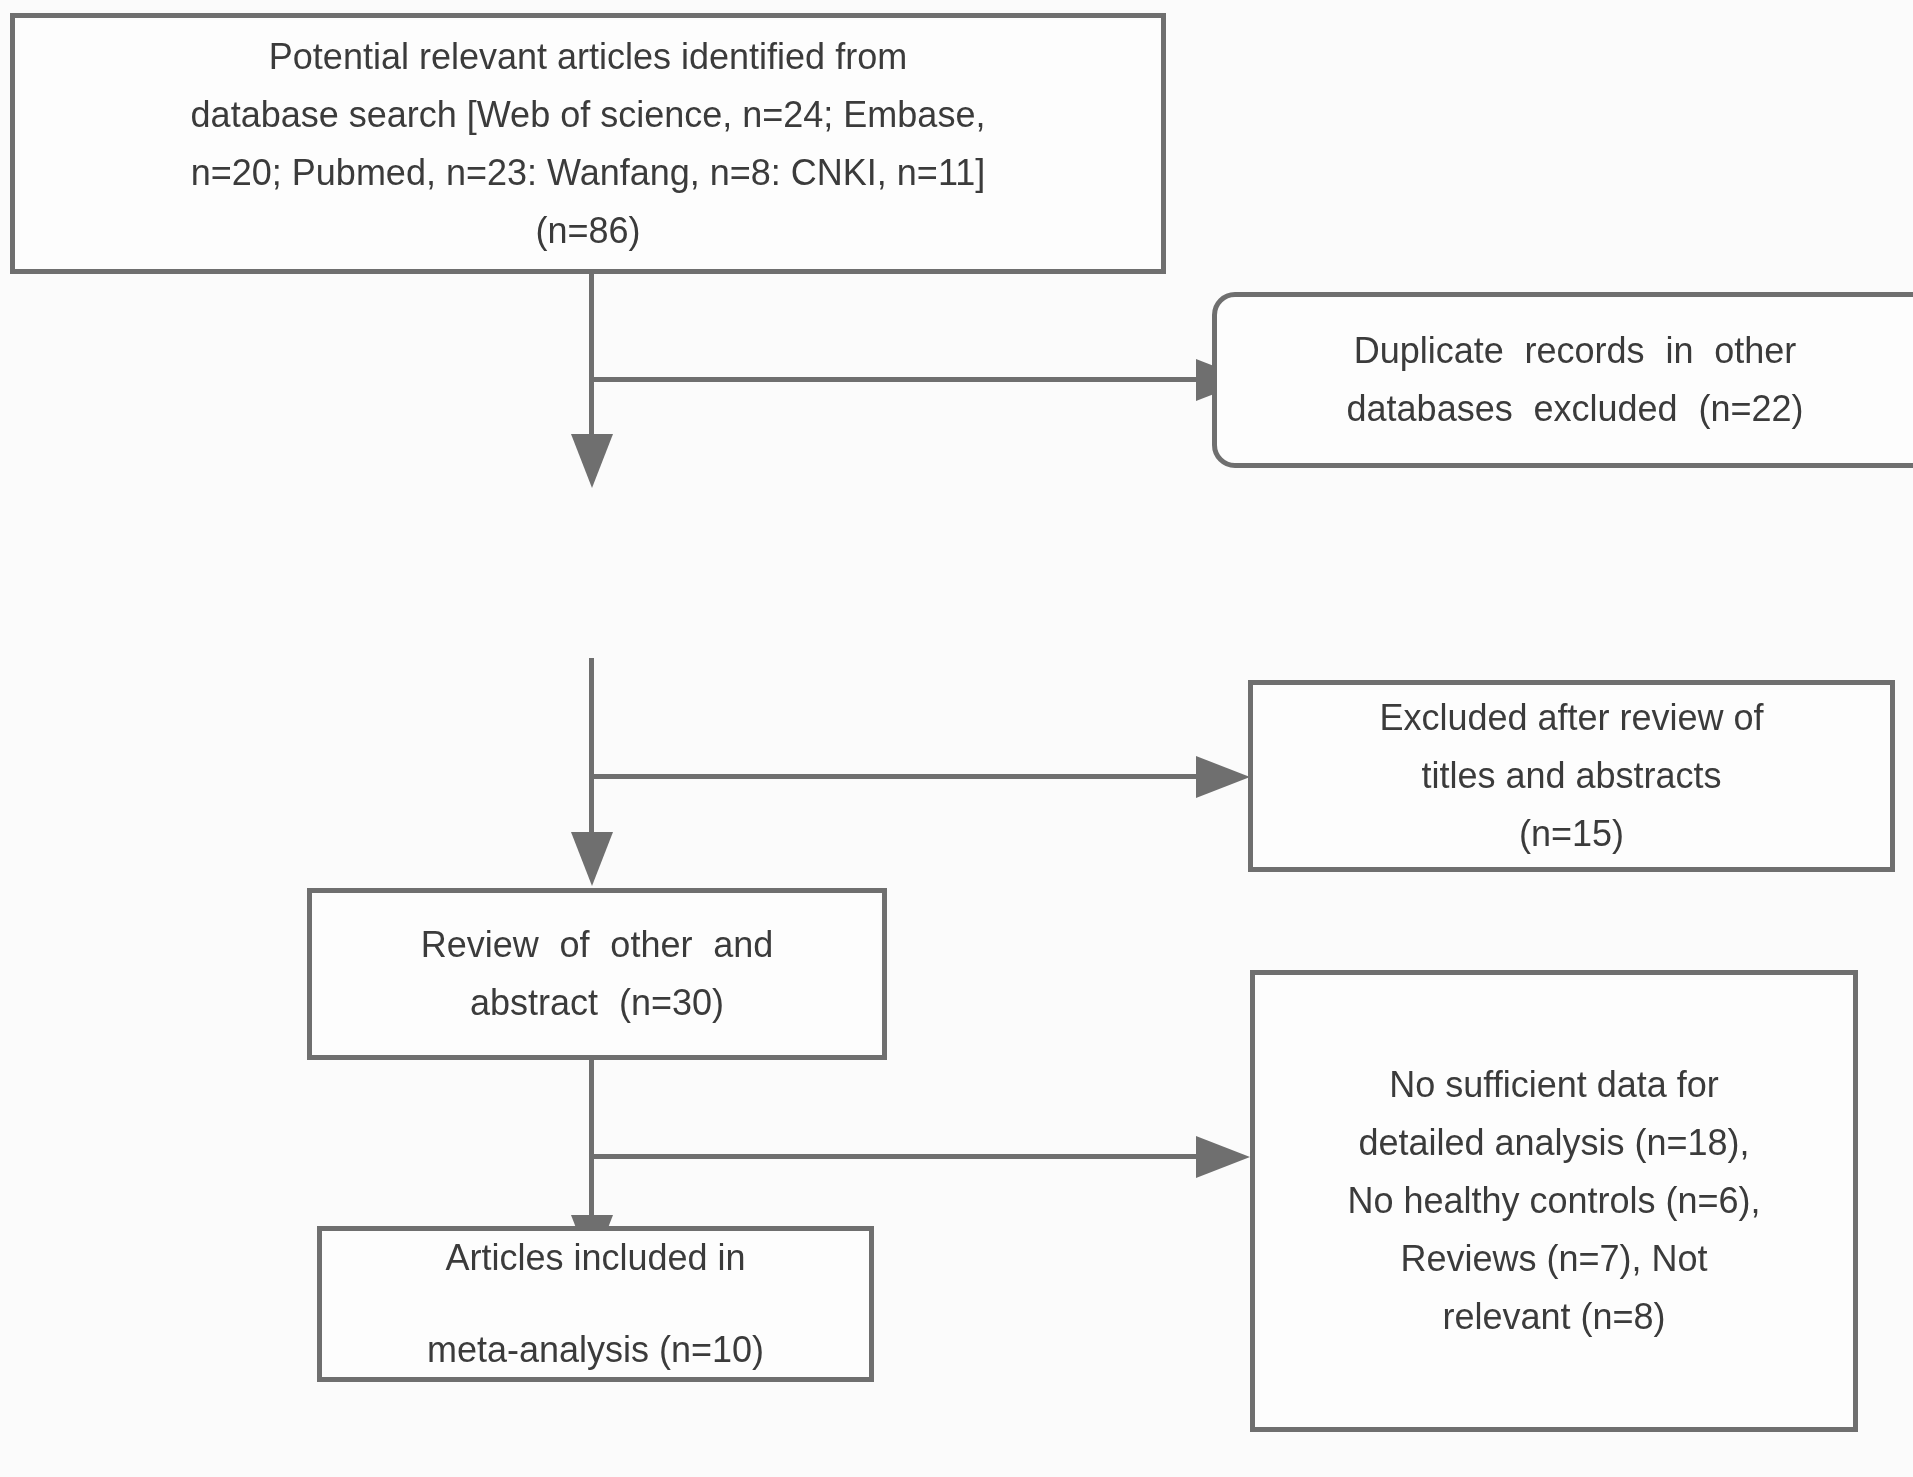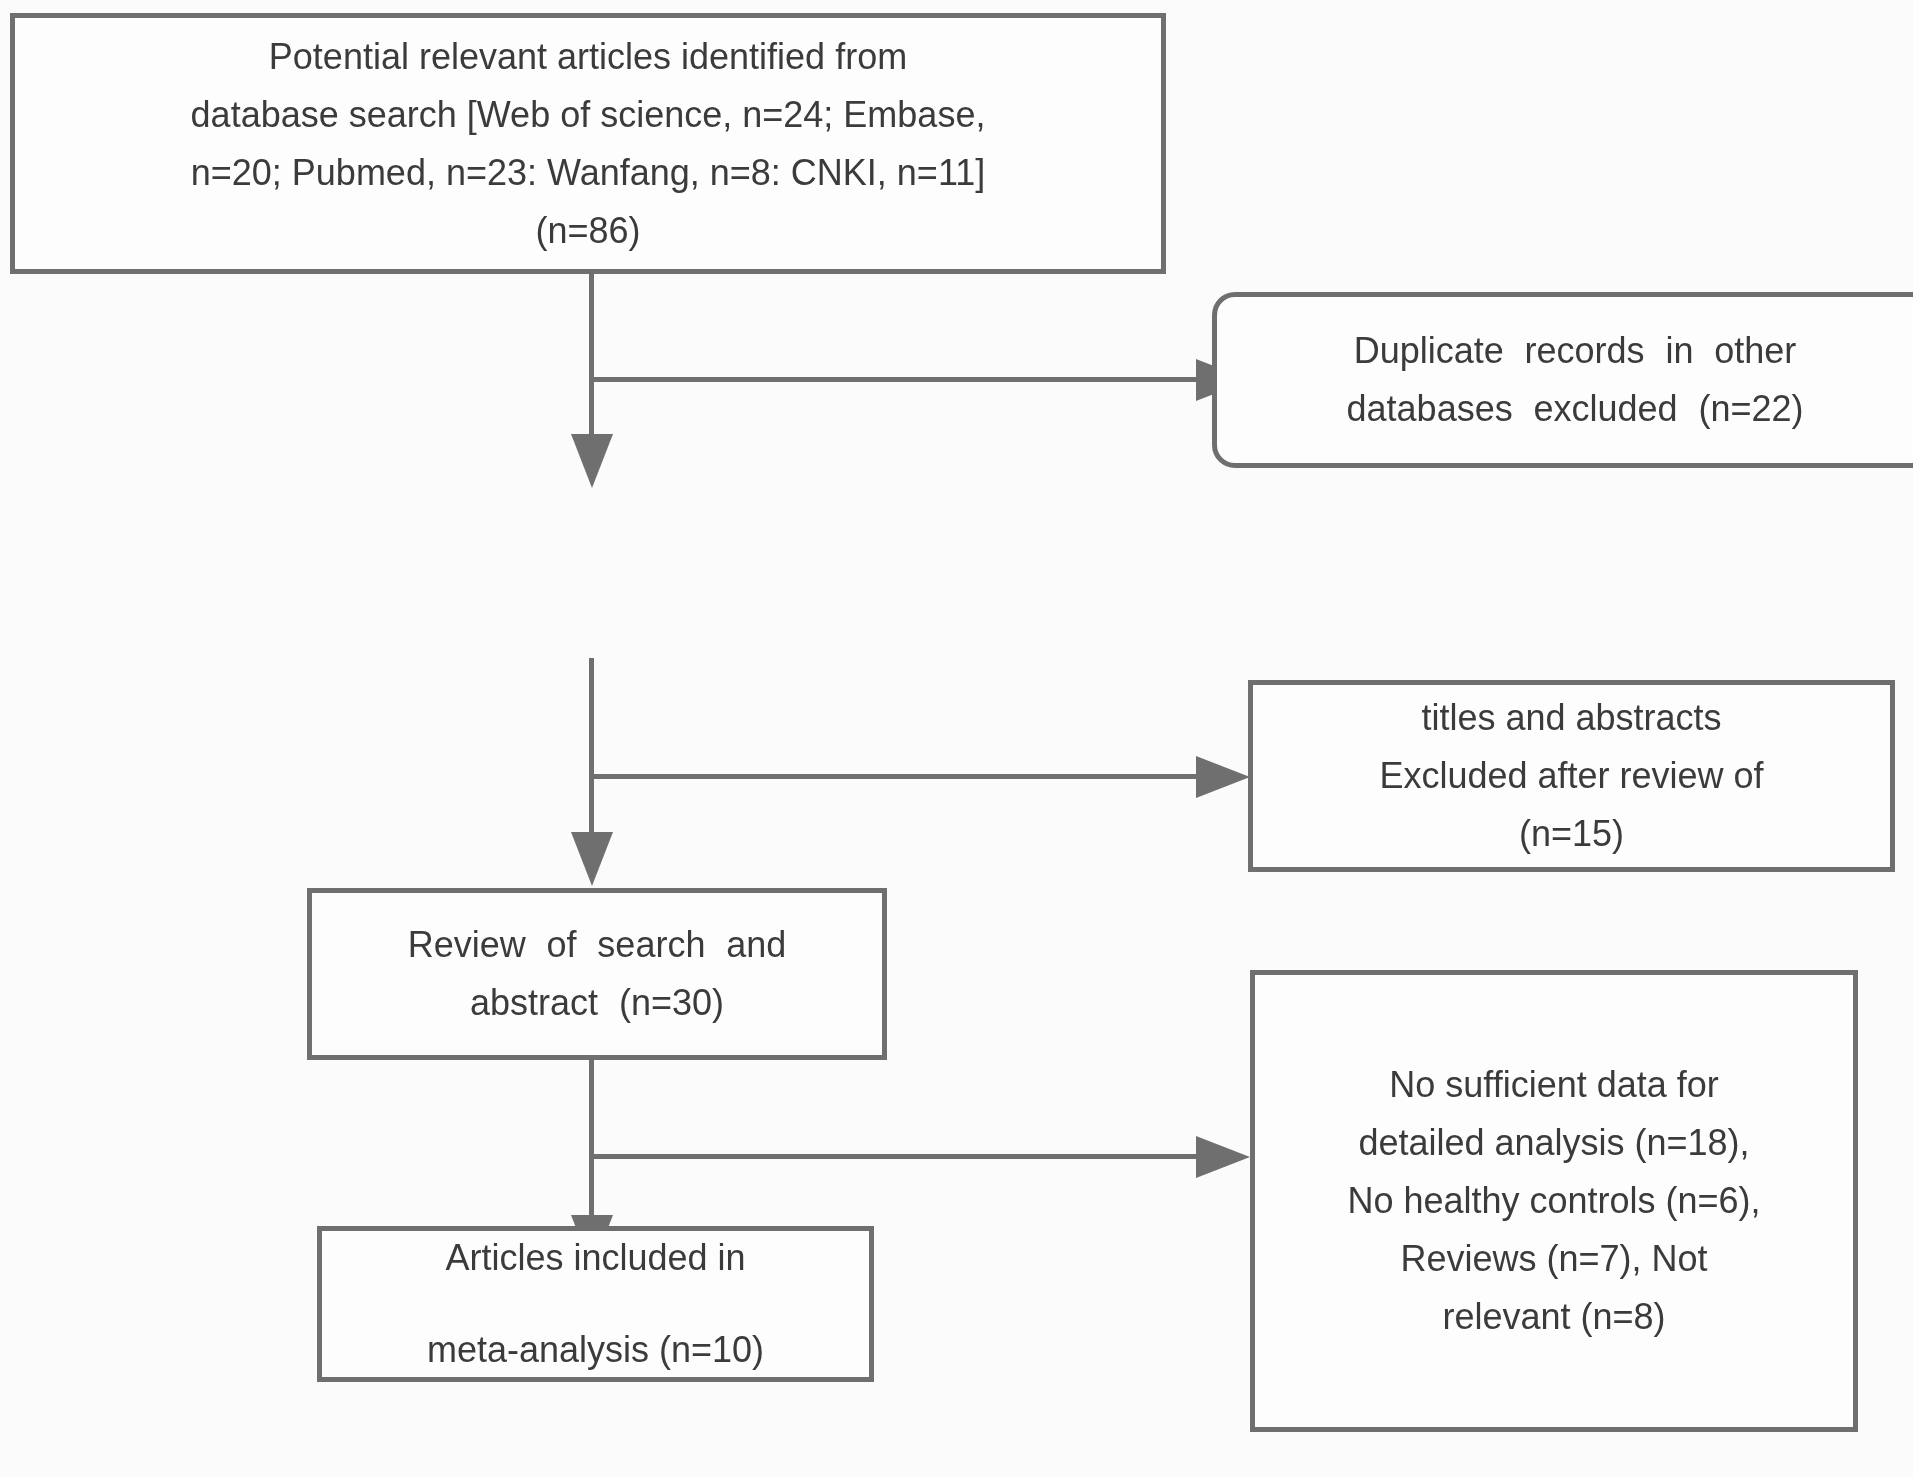--- a/index.html
+++ b/index.html
@@ -84,27 +84,27 @@
   </div>
 
 
   <div class="vline" style="left:589px; top:658px; height:176px;"></div>
   <div class="arrow-down" style="left:571px; top:832px;"></div>
 
   <div class="hline" style="left:589px; top:774px; width:610px;"></div>
   <div class="arrow-right" style="left:1196px; top:756px;"></div>
 
   <div class="box" style="left:1248px; top:680px; width:647px; height:192px;">
+    <div class="bline">Excluded after review of</div>
     <div class="bline">titles and abstracts</div>
-    <div class="bline">Excluded after review of</div>
     <div class="bline">(n=15)</div>
   </div>
 
   <div class="box ws" style="left:307px; top:888px; width:580px; height:172px;">
-    <div class="bline">Review of search and</div>
+    <div class="bline">Review of other and</div>
     <div class="bline">abstract (n=30)</div>
   </div>
 
   <div class="vline" style="left:589px; top:1058px; height:160px;"></div>
   <div class="arrow-down" style="left:571px; top:1215px;"></div>
 
   <div class="hline" style="left:589px; top:1154px; width:610px;"></div>
   <div class="arrow-right" style="left:1196px; top:1136px;"></div>
 
   <div class="box" style="left:1250px; top:970px; width:608px; height:462px;">

